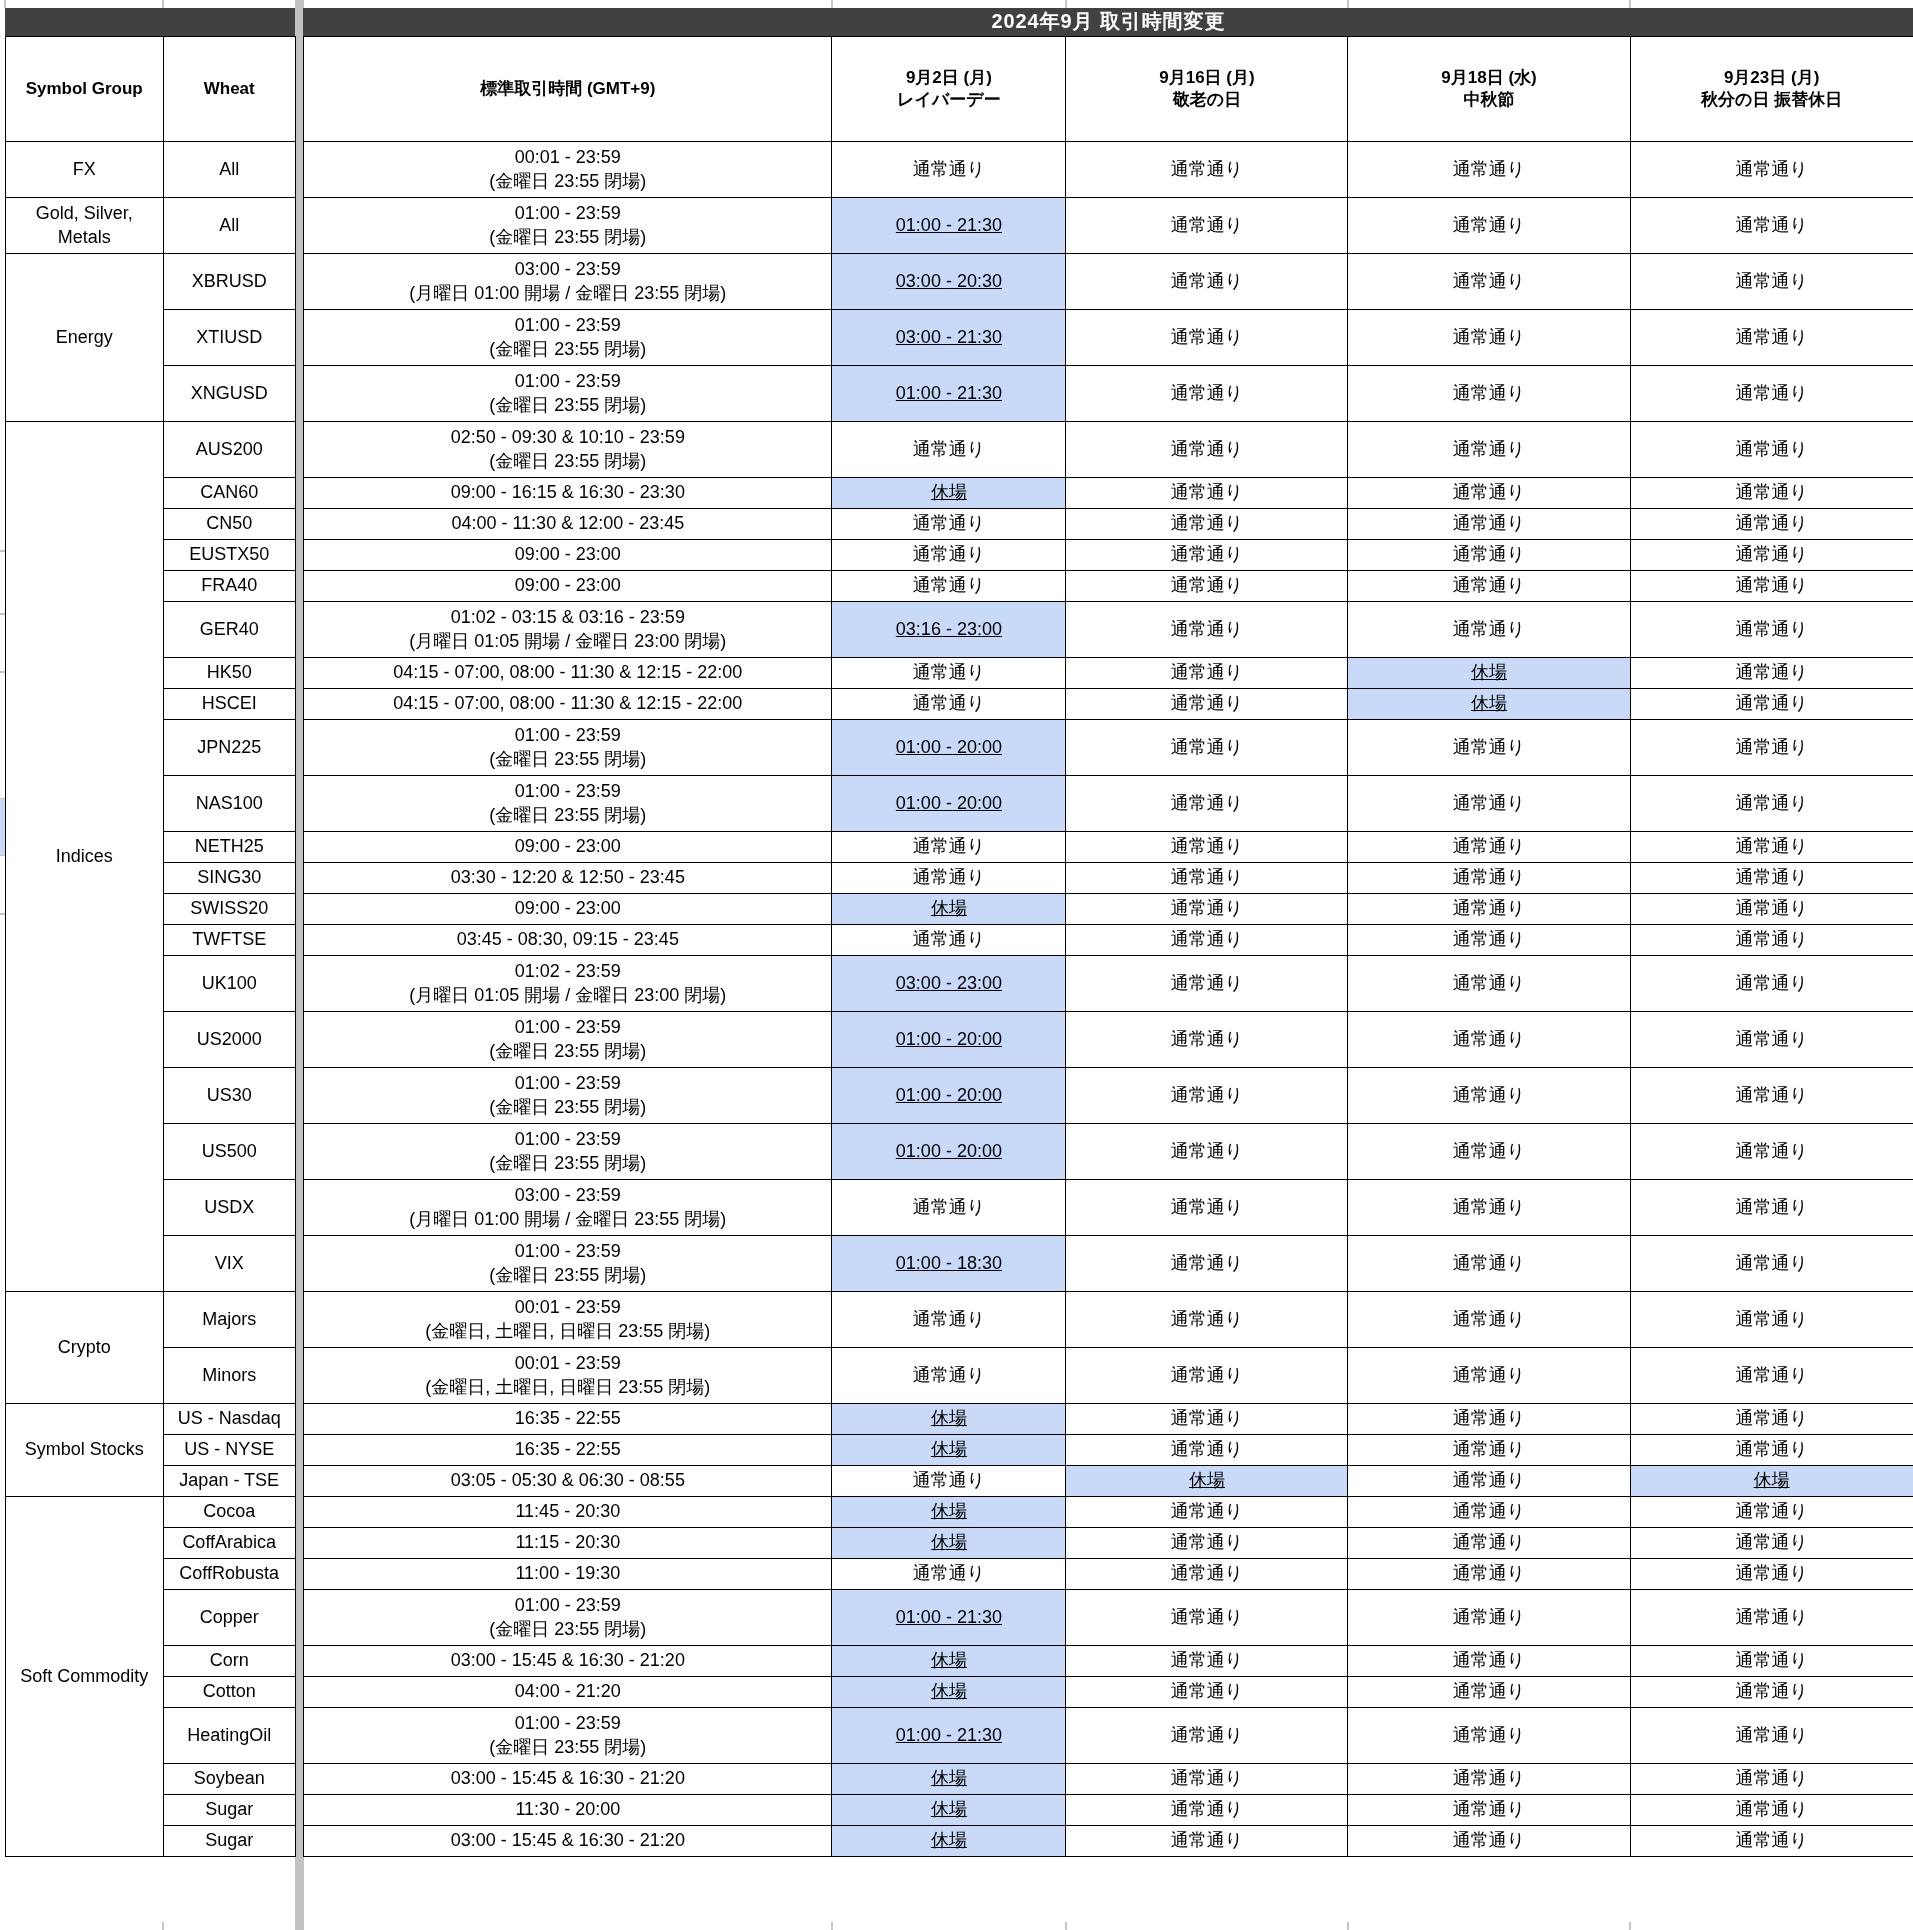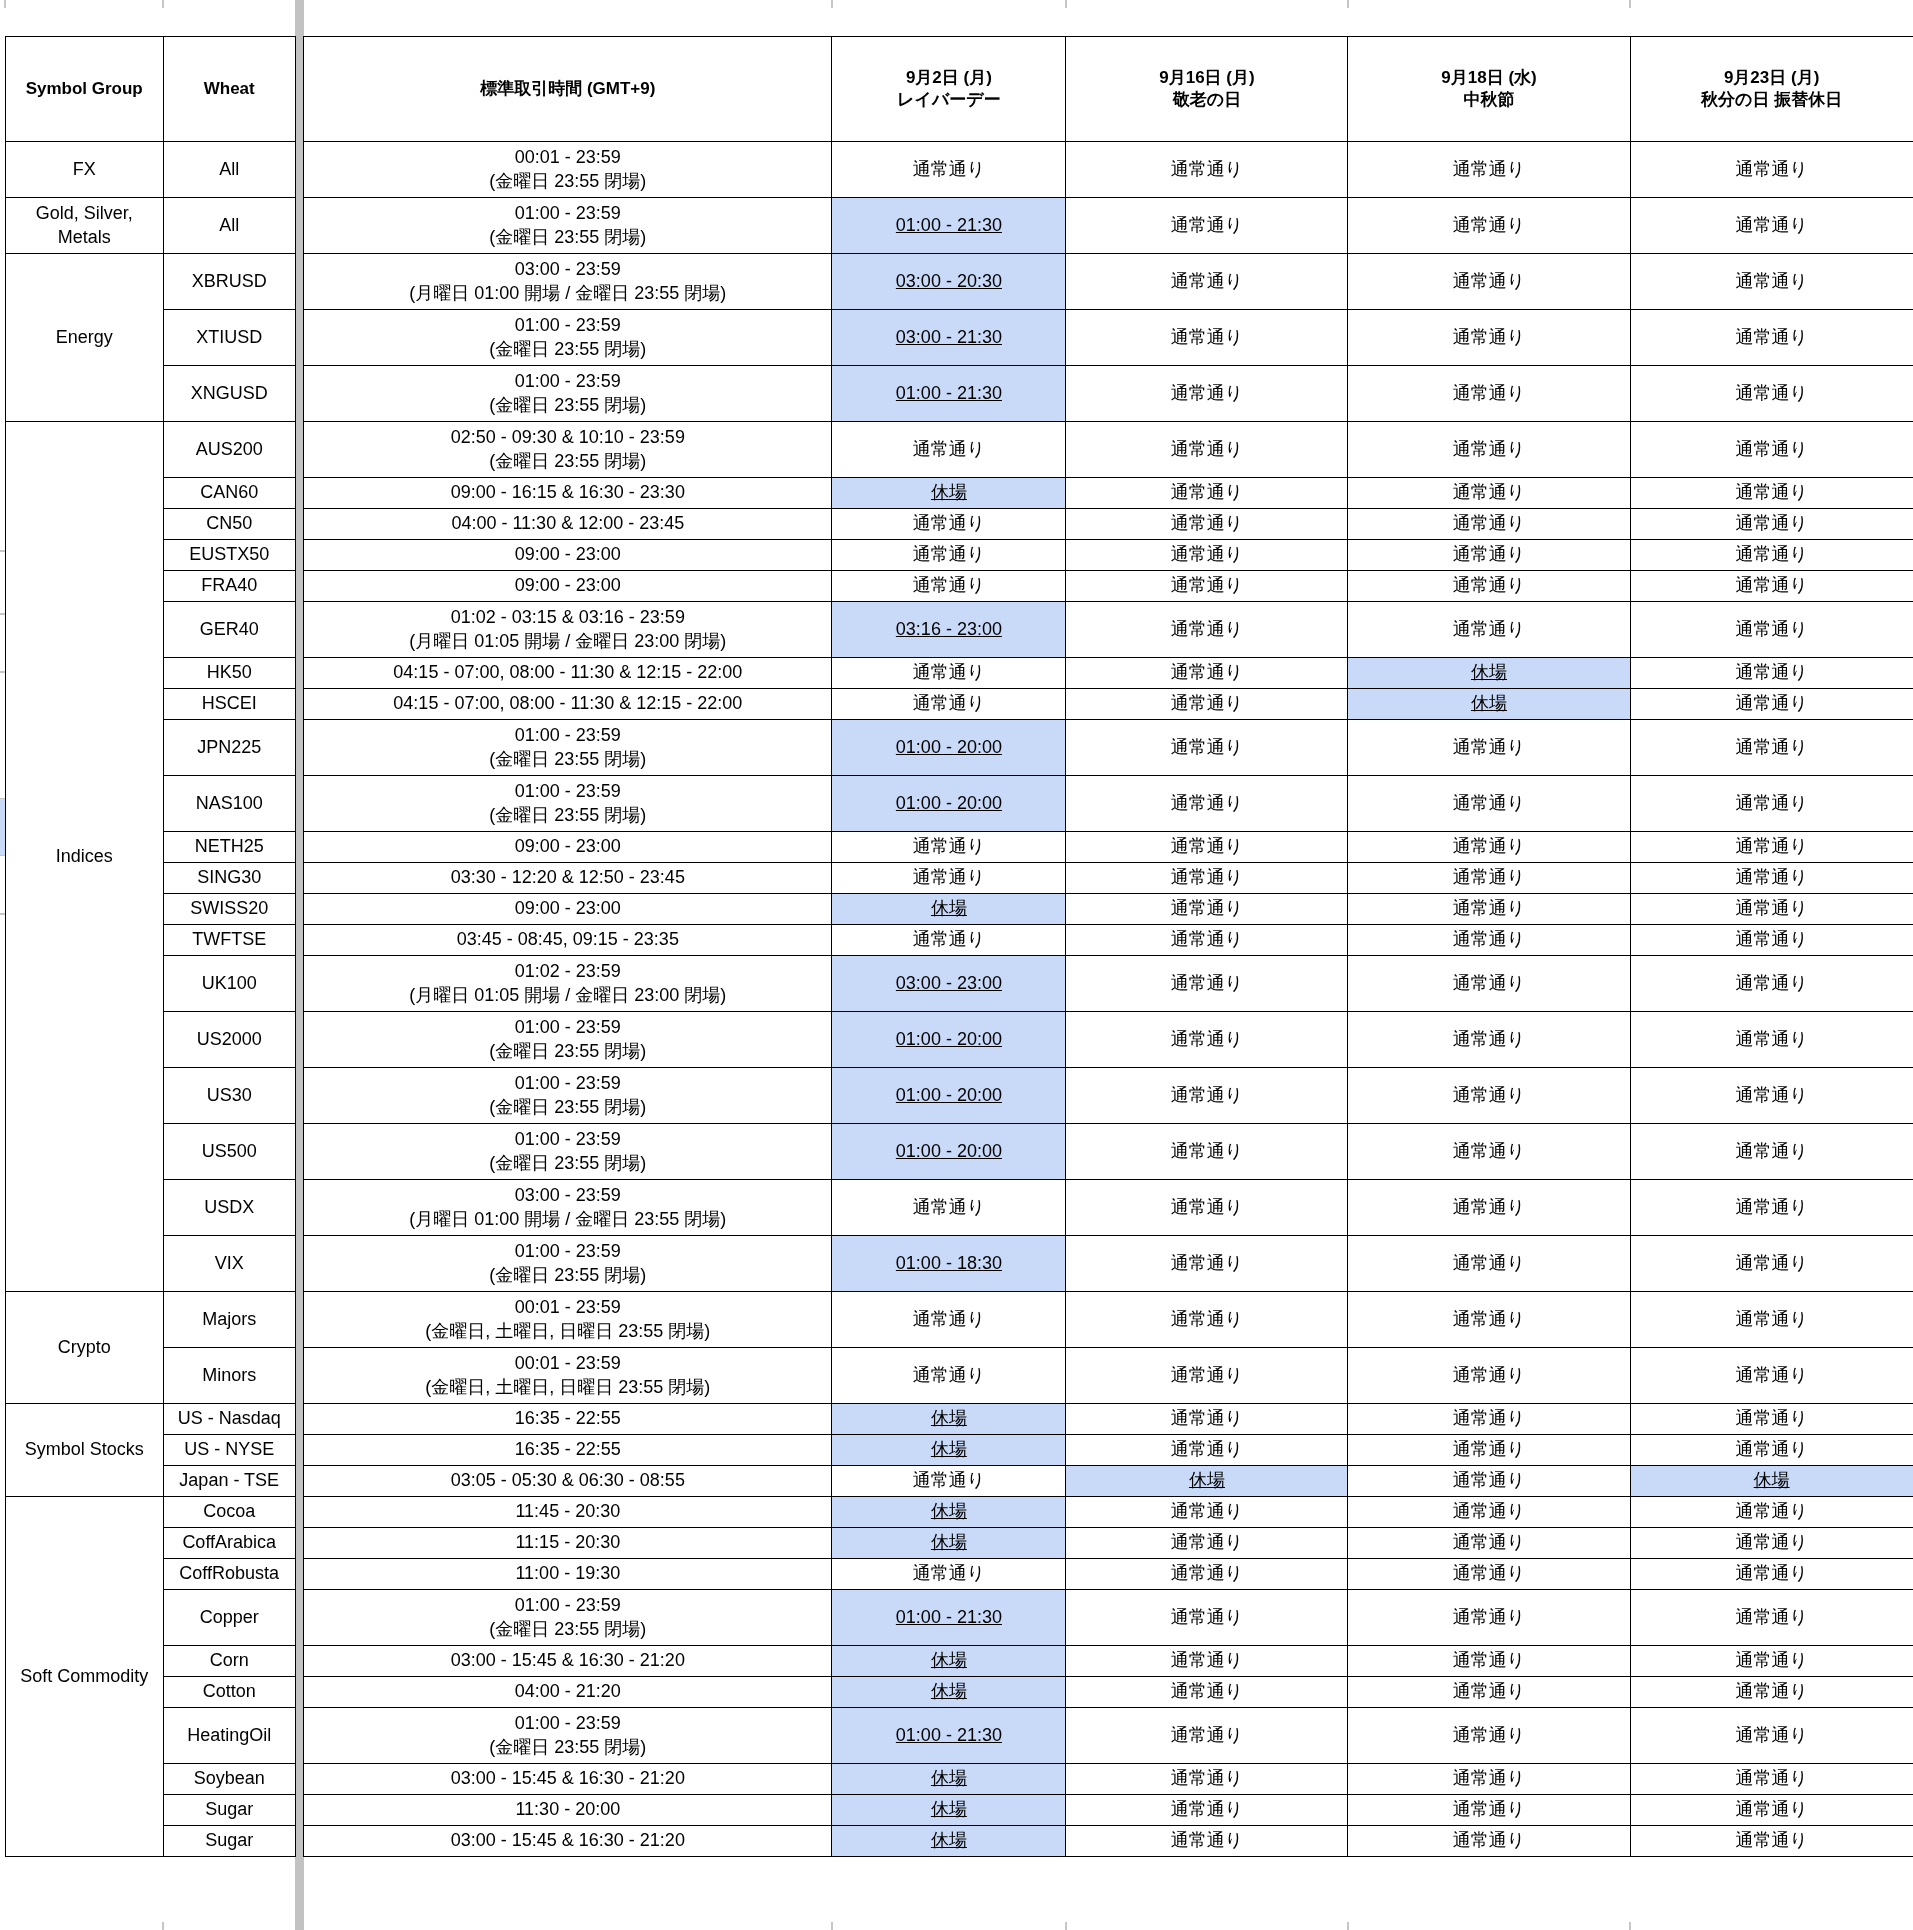--- a/index.html
+++ b/index.html
@@ -52,20 +52,27 @@
   <div class="tick" style="left:1065px"></div>
   <div class="tick" style="left:1347px"></div>
   <div class="tick" style="left:1629px"></div>
 
   <div class="lline" style="top:550px"></div>
   <div class="lline" style="top:613px"></div>
   <div class="lline" style="top:671px"></div>
   <div class="lblue"></div>
   <div class="lline" style="top:913px"></div>
 
+  <div class="title-bar">
+    <div class="tb-left"></div>
+    <div class="tb-gap"></div>
+    <div class="tb-right">
+      <span class="tb-title">2024年9月 取引時間変更</span>
+    </div>
+  </div>
 
   <table>
     <colgroup>
       <col style="width:158px">
         <col style="width:132px">
         <col style="width:8.5px">
         <col style="width:528px">
       <col style="width:234px">
         <col style="width:282px">
         <col style="width:282px">
@@ -247,21 +254,21 @@
         <tr class="single">
           <td class="sym">SWISS20</td>
           <td class="hours">09:00 - 23:00</td>
           <td class="day hl">休場</td>
           <td class="day">通常通り</td>
           <td class="day">通常通り</td>
           <td class="day">通常通り</td>
         </tr>
         <tr class="single">
           <td class="sym">TWFTSE</td>
-          <td class="hours">03:45 - 08:45, 09:15 - 23:35</td>
+          <td class="hours">03:45 - 08:30, 09:15 - 23:45</td>
           <td class="day">通常通り</td>
           <td class="day">通常通り</td>
           <td class="day">通常通り</td>
           <td class="day">通常通り</td>
         </tr>
         <tr class="double">
           <td class="sym">UK100</td>
           <td class="hours">01:02 - 23:59
 (月曜日 01:05 開場 / 金曜日 23:00 閉場)</td>
           <td class="day hl">03:00 - 23:00</td>

